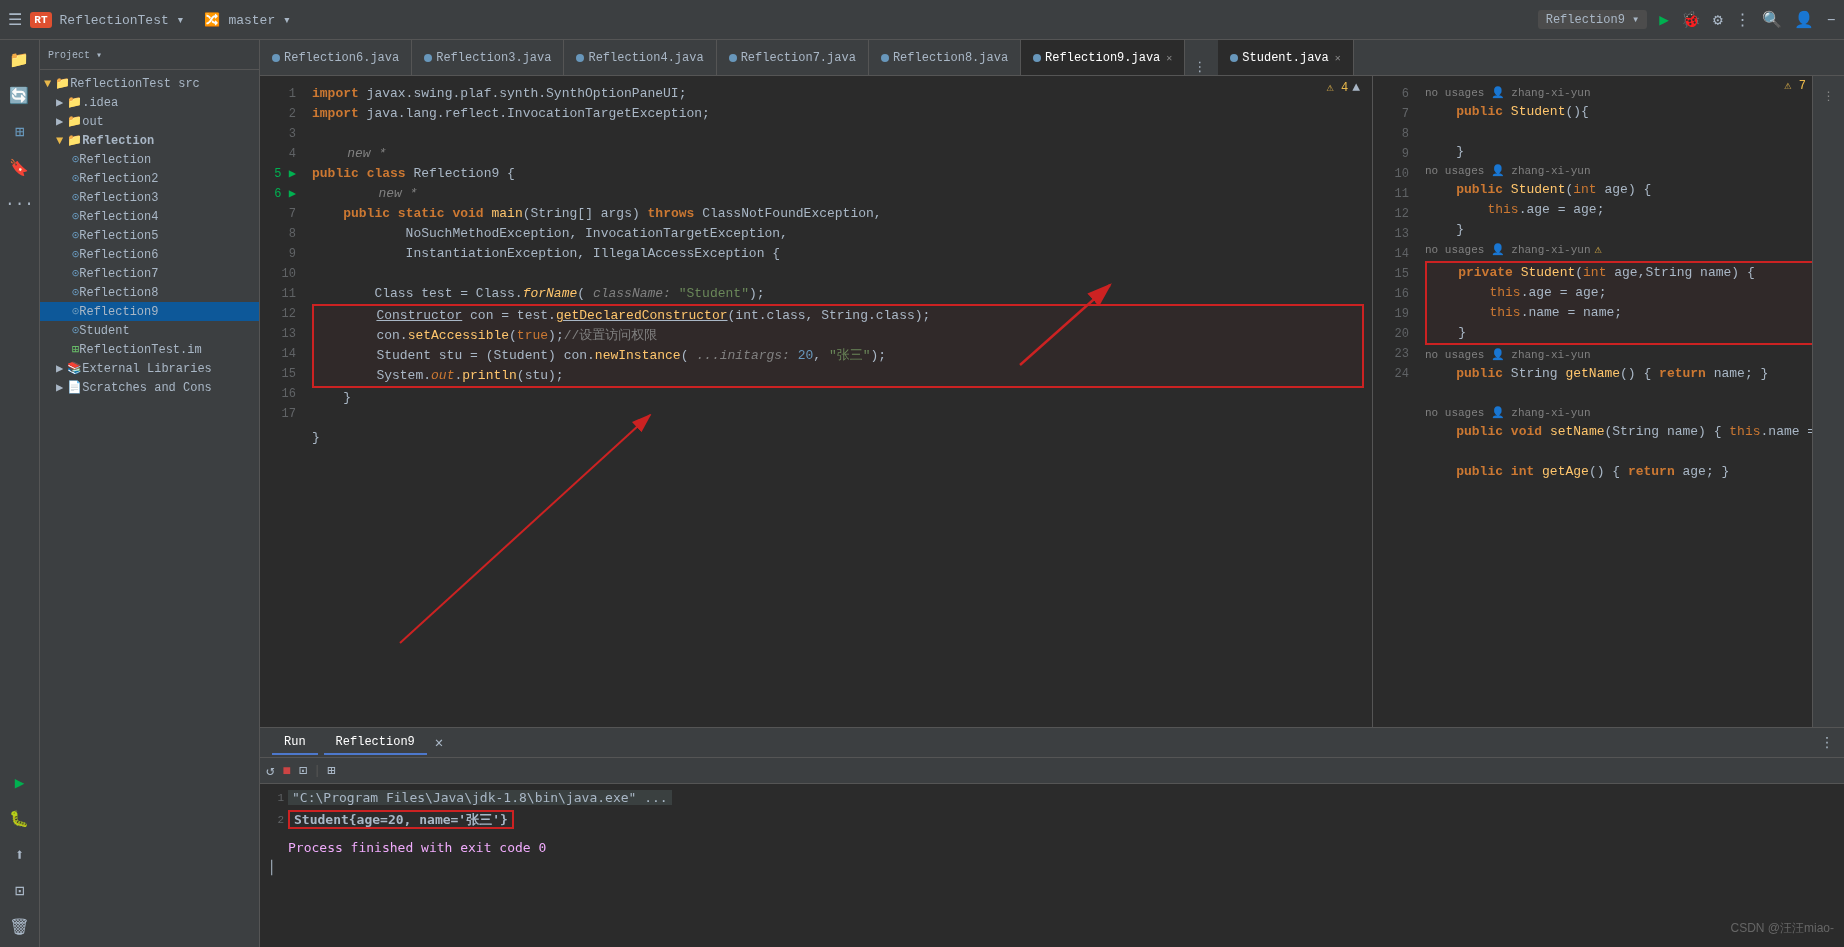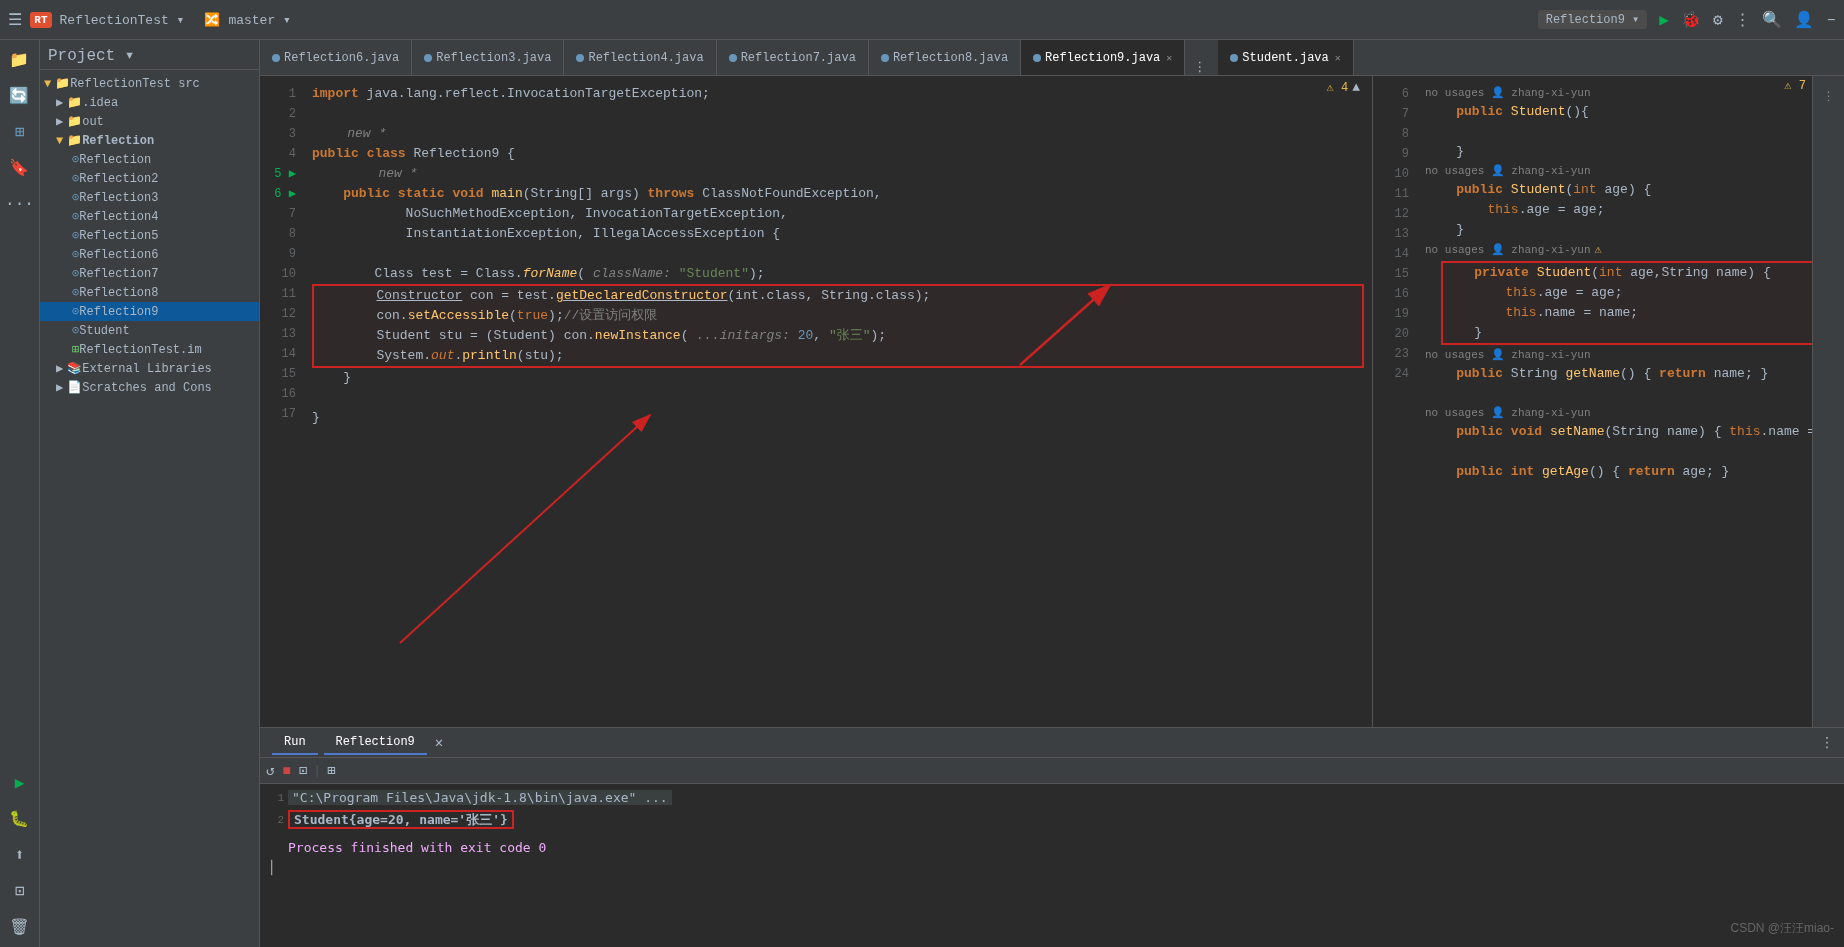--- a/index.html
+++ b/index.html
@@ -113,21 +113,21 @@
       border-right: 1px solid #555;
       flex-shrink: 0;
     }
     .panel-header {
       height: 30px;
       display: flex;
       align-items: center;
       padding: 0 8px;
       background: #3c3f41;
       border-bottom: 1px solid #555;
-      font-size: 16px;
+      font-size: 10px;
       color: #a9b7c6;
     }
     .project-tree {
       flex: 1;
       overflow-y: auto;
       padding: 4px 0;
     }
     .tree-item {
       display: flex;
       align-items: center;
@@ -523,20 +523,21 @@
             <div style="line-height:20px">10</div>
             <div style="line-height:20px">11</div>
             <div style="line-height:20px">12</div>
             <div style="line-height:20px">13</div>
             <div style="line-height:20px">14</div>
             <div style="line-height:20px">15</div>
             <div style="line-height:20px">16</div>
             <div style="line-height:20px">17</div>
           </div>
           <div class="code-content">
+            <div class="code-line"><span class="kw">import</span> javax.swing.plaf.synth.SynthOptionPaneUI;</div>
             <div class="code-line"><span class="kw">import</span> java.lang.reflect.InvocationTargetException;</div>
             <div class="code-line"> </div>
             <div class="code-line" style="margin-left:4px"><span class="hint">    new *</span></div>
             <div class="code-line"><span class="kw">public</span> <span class="kw">class</span> <span class="cls">Reflection9</span> {</div>
             <div class="code-line" style="margin-left:4px"><span class="hint">        new *</span></div>
             <div class="code-line">    <span class="kw">public</span> <span class="kw">static</span> <span class="kw">void</span> <span class="fn">main</span>(String[] args) <span class="kw">throws</span> ClassNotFoundException,</div>
             <div class="code-line">            NoSuchMethodException, InvocationTargetException,</div>
             <div class="code-line">            InstantiationException, IllegalAccessException {</div>
             <div class="code-line"> </div>
             <div class="code-line">        <span class="type">Class</span> test = Class.<span class="fn" style="font-style:italic">forName</span>(<span class="hint"> className:</span> <span class="str">"Student"</span>);</div>
@@ -589,21 +590,21 @@
             <div class="code-line">    }</div>
             <div style="color:#808080;font-size:11px;line-height:18px">no usages  👤 zhang-xi-yun</div>
             <div class="code-line">    <span class="kw">public</span> <span class="fn">Student</span>(<span class="kw2">int</span> age) {</div>
             <div class="code-line">        <span class="kw2">this</span>.age = age;</div>
             <div class="code-line">    }</div>
             <div style="display:flex;align-items:center;gap:4px">
               <span style="color:#808080;font-size:11px;line-height:18px">no usages  👤 zhang-xi-yun</span>
               <span style="color:#e8b84b;font-size:12px">⚠</span>
             </div>
 
-            <div style="border:2px solid #cc2222;background:rgba(180,0,0,0.04);margin:1px 16px">
+            <div style="border:2px solid #cc2222;background:rgba(180,0,0,0.04);margin:1px 0">
               <div class="code-line">    <span class="kw">private</span> <span class="fn">Student</span>(<span class="kw2">int</span> age,String name) {</div>
               <div class="code-line">        <span class="kw2">this</span>.age = age;</div>
               <div class="code-line">        <span class="kw2">this</span>.name = name;</div>
               <div class="code-line">    }</div>
             </div>
             <div style="color:#808080;font-size:11px;line-height:18px">no usages  👤 zhang-xi-yun</div>
             <div class="code-line">    <span class="kw">public</span> String <span class="fn">getName</span>() { <span class="kw">return</span> name; }</div>
             <div class="code-line"> </div>
             <div style="color:#808080;font-size:11px;line-height:18px">no usages  👤 zhang-xi-yun</div>
             <div class="code-line">    <span class="kw">public</span> <span class="kw">void</span> <span class="fn">setName</span>(String name) { <span class="kw2">this</span>.name = n</div>

